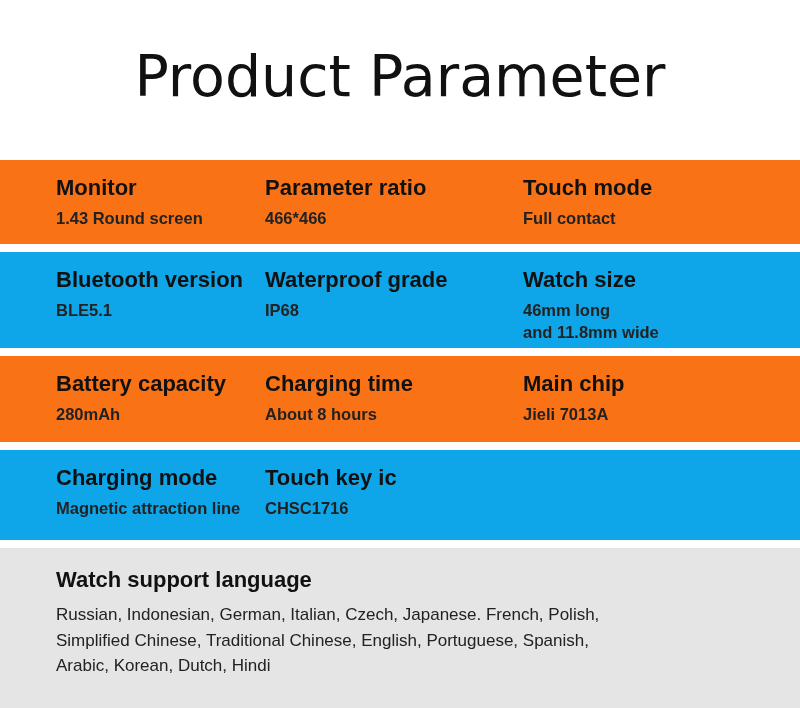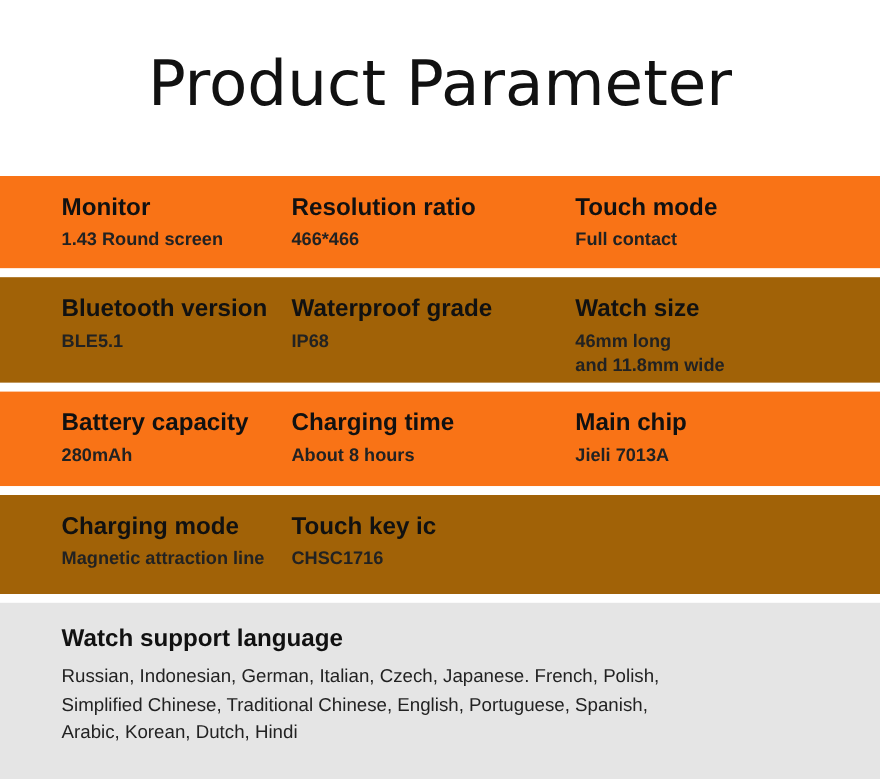--- a/index.html
+++ b/index.html
@@ -35,21 +35,21 @@
   .row {
     display: flex;
     width: 800px;
     box-sizing: border-box;
     padding: 14px 0 14px 0;
   }
   .row.shaded {
     background: #f97316;
   }
   .row.plain {
-    background: #a16207;
+    background: #0ea5e9;
   }
   .cell {
     box-sizing: border-box;
     padding-left: 0;
   }
   .cell.c1 { width: 265px; padding-left: 56px; }
   .cell.c2 { width: 258px; padding-left: 0px; }
   .cell.c3 { width: 277px; padding-left: 0px; }
   .cell-label {
     font-size: 22px;
@@ -102,21 +102,21 @@
   <div class="title">Product Parameter</div>
 
   <div class="spec-table">
 
     <div class="row shaded r1">
       <div class="cell c1">
         <div class="cell-label">Monitor</div>
         <div class="cell-value">1.43 Round screen</div>
       </div>
       <div class="cell c2">
-        <div class="cell-label">Resolution ratio</div>
+        <div class="cell-label">Parameter ratio</div>
         <div class="cell-value">466*466</div>
       </div>
       <div class="cell c3">
         <div class="cell-label">Touch mode</div>
         <div class="cell-value">Full contact</div>
       </div>
     </div>
 
     <div class="gap"></div>
 

